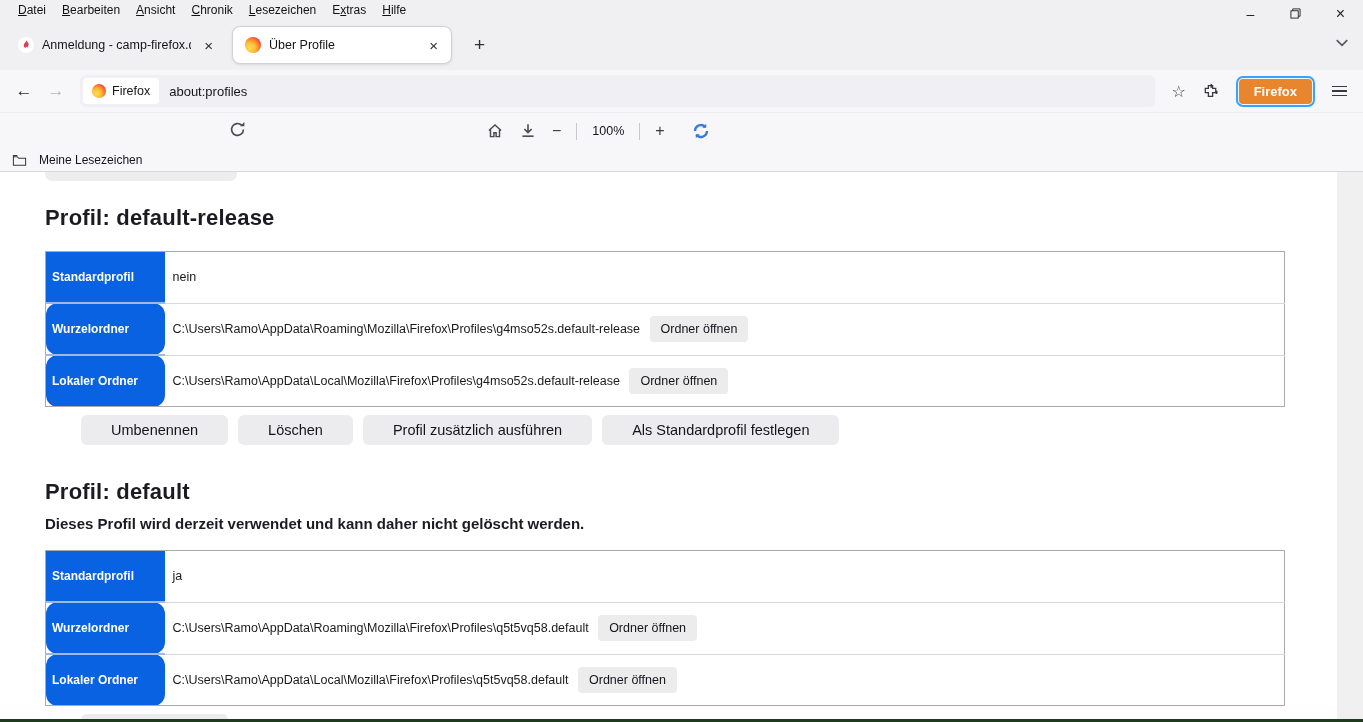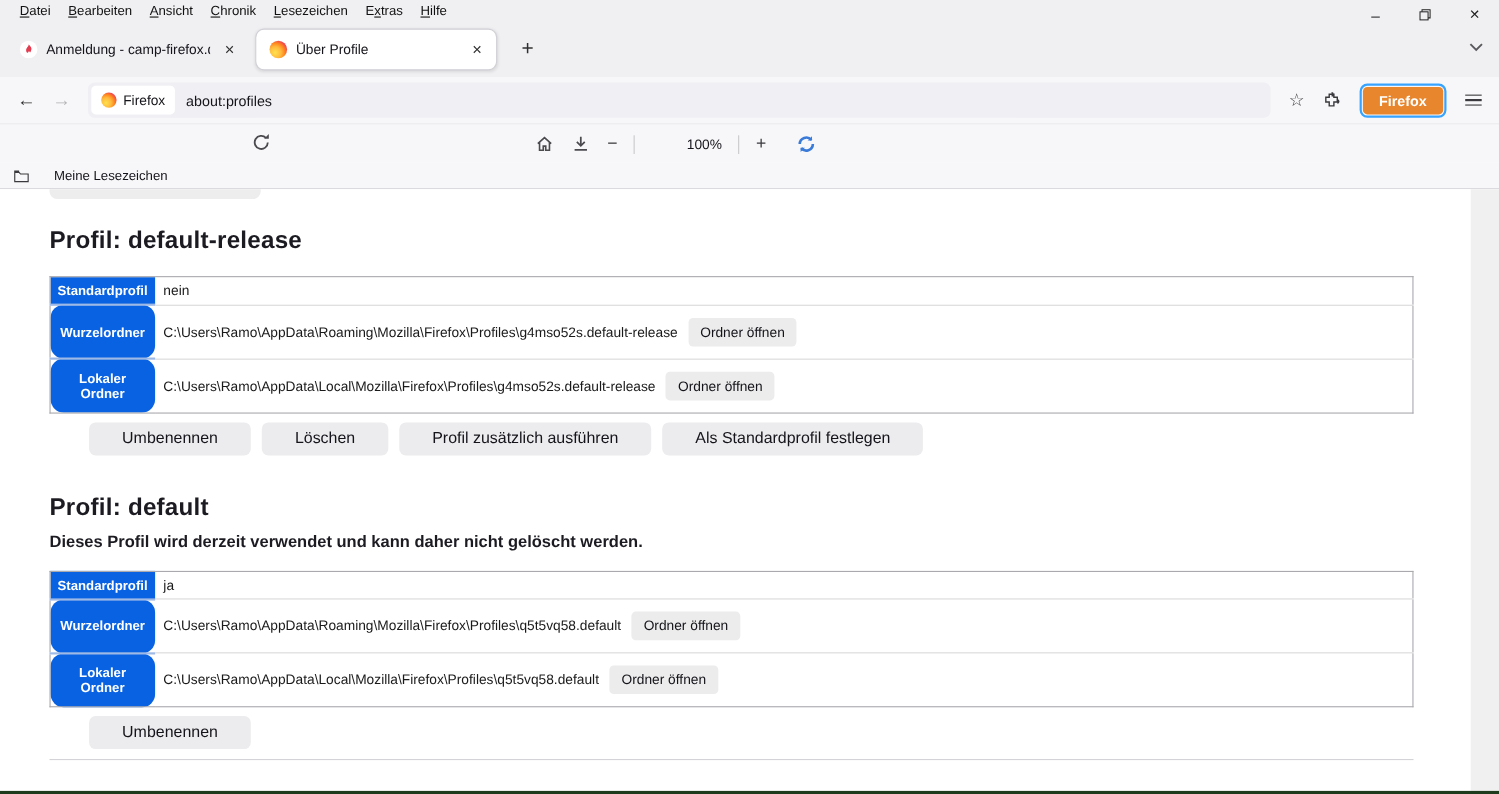--- a/index.html
+++ b/index.html
@@ -35,34 +35,34 @@
   .nav-icon { width:32px; text-align:center; font-size:16px; color:#3a3a3e; display:flex; align-items:center; justify-content:center; }
   .ff-button { background:#e8862e; color:#fff; font-weight:bold; font-size:13px; padding:5px 15px; border-radius:4px; outline:2px solid #37a3ff; outline-offset:1px; margin:0 12px; }
   .hamburger { display:flex; flex-direction:column; gap:3px; padding:4px 8px; }
   .hamburger div { width:15px; height:1.6px; background:#3a3a3e; }
 
   .toolbar2 { height:36px; background:#f7f7f9; border-top:1px solid #ececef; position:relative; }
   .reload-btn { position:absolute; left:228px; top:7px; }
   .tb2-group { position:absolute; left:486px; top:0; height:36px; display:flex; align-items:center; gap:15px; }
   .tb2-item { font-size:16px; color:#3a3a3e; display:flex; align-items:center; justify-content:center; }
   .tb2-sep { width:1px; height:17px; background:#c9c9cd; }
-  .zoom-level { font-size:12.5px; color:#15141a;margin-left:32px; }
-
-  .bookmarksbar { height:24px; background:#f7f7f9; border-bottom:1px solid #d8d8dc; display:flex; align-items:center; gap:22px; padding-left:12px; font-size:12px; color:#15141a; }
+  .zoom-level { font-size:12.5px; color:#15141a; }
+
+  .bookmarksbar { height:24px; background:#f7f7f9; border-bottom:1px solid #d8d8dc; display:flex; align-items:center; gap:12px; padding-left:12px; font-size:12px; color:#15141a; }
 
   
   .content { position:relative; height:550px; background:#fff; padding:0 78px 0 45px; }
   .cut-button { position:absolute; top:0; left:45px; width:192px; height:9px; background:#ededee; border-radius:0 0 7px 7px; }
   h2.profile-h { font-size:22px; font-weight:600; color:#1c1b22; letter-spacing:.2px; }
   .h-1 { padding-top:33px; }
   .h-2 { padding-top:34px; }
   .profile-note { margin-top:10px; font-size:15px; font-weight:bold; color:#1c1b22; }
   table.profile-table { width:100%; border-collapse:collapse; margin-top:20px; border:1px solid #a9a9ae; }
   table.m2 { margin-top:18px; }
-  .profile-table th { background:#0862e2; color:#fff; font-size:12px; font-weight:bold; text-align:center; width:95px; padding:5px 6px; border-bottom:2px solid #9fb9e6; }
+  .profile-table th { background:#0862e2; color:#fff; font-size:12px; font-weight:bold; text-align:left; width:119px; padding:18px 6px; border-bottom:2px solid #9fb9e6; }
   .profile-table tr:last-child th { border-bottom:none; }
   .profile-table td { font-size:12.5px; color:#1a1a1a; padding:5px 8px; border-bottom:1px solid #d9d9d9; vertical-align:middle; }
   .profile-table tr:last-child td { border-bottom:none; }
   .row-tall th, .row-tall td { height:49px;border-radius:12px; }
   .open-btn { display:inline-block; background:#ececec; border:none; border-radius:4px; font-family:Liberation Sans, sans-serif; font-size:12.5px; color:#15141a; padding:6px 11px; margin-left:6px; }
   .btn-row { margin-top:8px; display:flex; gap:10px;margin-left:36px; }
   .action-btn { background:#ececee; border:none; border-radius:6px; font-family:inherit; font-size:14.5px; color:#15141a; padding:7px 30px; }
   .page-hr { border:none; border-top:1px solid #d4d4d8; margin-top:9px; }
 
   

